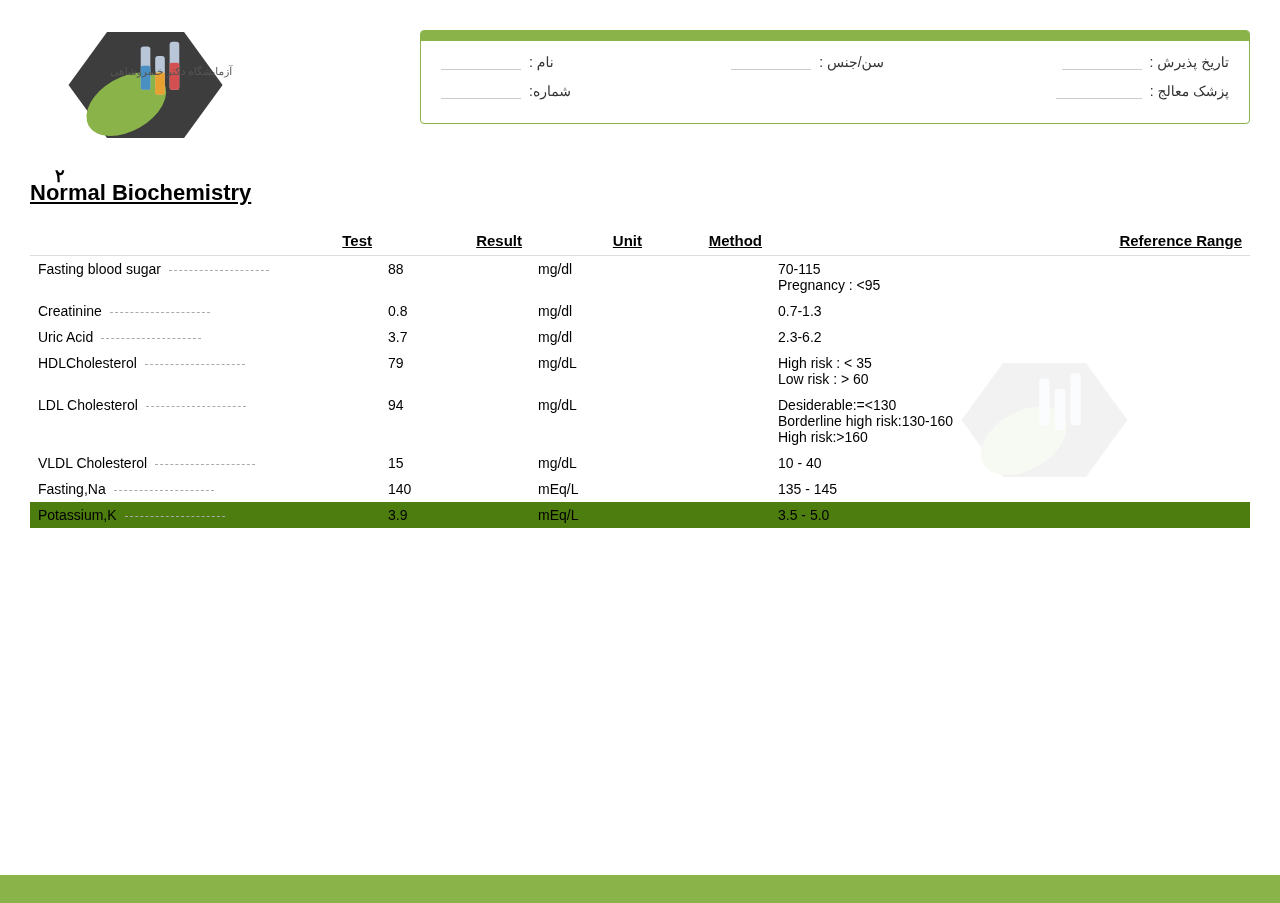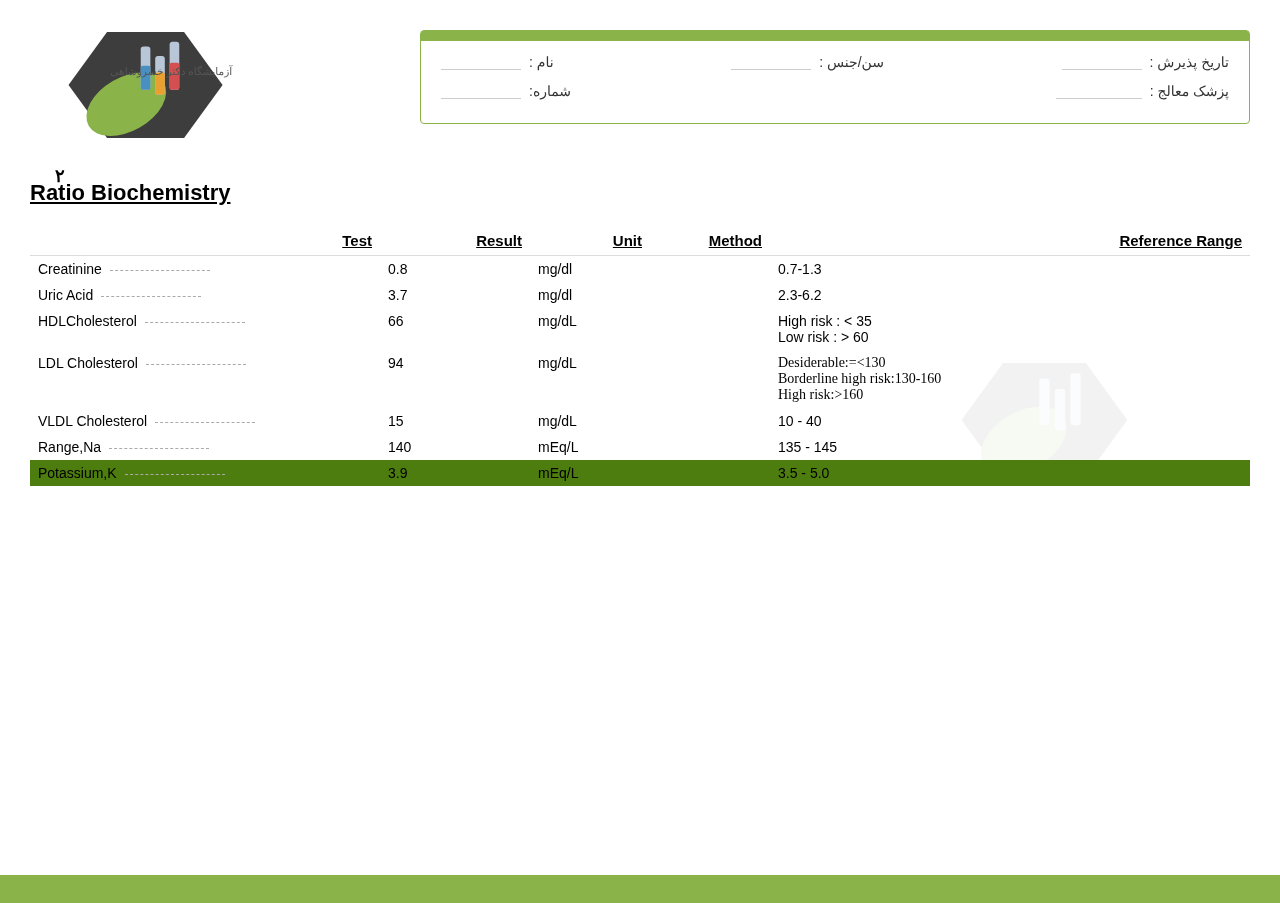--- a/index.html
+++ b/index.html
@@ -228,73 +228,81 @@
   <svg width="280" height="280" viewBox="0 0 270 130">
     <polygon points="80,10 160,10 200,65 160,120 80,120 40,65" fill="#3d3d3d"></polygon>
     <ellipse cx="100" cy="85" rx="45" ry="28" fill="#8ab34a" transform="rotate(-30 100 85)"></ellipse>
     <rect x="115" y="25" width="10" height="45" rx="3" fill="#c5d5e8"></rect>
     <rect x="130" y="35" width="10" height="40" rx="3" fill="#c5d5e8"></rect>
     <rect x="145" y="20" width="10" height="50" rx="3" fill="#c5d5e8"></rect>
   </svg>
 </div>
 
 <div class="content">
-  <h2 class="section-title">Ratio Biochemistry</h2>
+  <h2 class="section-title">Normal Biochemistry</h2>
 
   <table class="bio-table">
     <thead>
       <tr>
         <th class="test-name">Test</th>
         <th class="result-col">Result</th>
         <th class="unit-col">Unit</th>
         <th class="method-col">Method</th>
         <th class="ref-col">Reference Range</th>
       </tr>
     </thead>
     <tbody id="table-body">
+    <tr>
+          <td style="width: 350px;"><span>Fasting blood sugar</span><span style="display:inline-block;border-bottom:1px dashed #aaa;width:100px;margin-left:8px;vertical-align:middle;"></span></td>
+          <td>88</td>
+          <td>mg/dl</td>
+          <td></td>
+          <td style="white-space: pre-line;">70-115
+Pregnancy : &lt;95</td>
+        </tr>
         <tr>
           <td style="width: 350px;"><span>Creatinine</span><span style="display:inline-block;border-bottom:1px dashed #aaa;width:100px;margin-left:8px;vertical-align:middle;"></span></td>
           <td>0.8</td>
           <td>mg/dl</td>
           <td></td>
           <td style="white-space: pre-line;">0.7-1.3</td>
         </tr>
         <tr>
           <td style="width: 350px;"><span>Uric Acid</span><span style="display:inline-block;border-bottom:1px dashed #aaa;width:100px;margin-left:8px;vertical-align:middle;"></span></td>
           <td>3.7</td>
           <td>mg/dl</td>
           <td></td>
           <td style="white-space: pre-line;">2.3-6.2</td>
         </tr>
         <tr>
           <td style="width: 350px;"><span>HDLCholesterol</span><span style="display:inline-block;border-bottom:1px dashed #aaa;width:100px;margin-left:8px;vertical-align:middle;"></span></td>
-          <td>66</td>
+          <td>79</td>
           <td>mg/dL</td>
           <td></td>
           <td style="white-space: pre-line;">High risk : &lt; 35
 Low risk : &gt; 60</td>
         </tr>
         <tr>
           <td style="width: 350px;"><span>LDL Cholesterol</span><span style="display:inline-block;border-bottom:1px dashed #aaa;width:100px;margin-left:8px;vertical-align:middle;"></span></td>
           <td>94</td>
           <td>mg/dL</td>
           <td></td>
-          <td style="white-space: pre-line; font-family: Liberation Serif, serif;">Desiderable:=&lt;130
+          <td style="white-space: pre-line;">Desiderable:=&lt;130
 Borderline high risk:130-160
 High risk:&gt;160</td>
         </tr>
         <tr>
           <td style="width: 350px;"><span>VLDL Cholesterol</span><span style="display:inline-block;border-bottom:1px dashed #aaa;width:100px;margin-left:8px;vertical-align:middle;"></span></td>
           <td>15</td>
           <td>mg/dL</td>
           <td></td>
           <td style="white-space: pre-line;">10 - 40</td>
         </tr>
         <tr>
-          <td style="width: 350px;"><span>Range,Na</span><span style="display:inline-block;border-bottom:1px dashed #aaa;width:100px;margin-left:8px;vertical-align:middle;"></span></td>
+          <td style="width: 350px;"><span>Fasting,Na</span><span style="display:inline-block;border-bottom:1px dashed #aaa;width:100px;margin-left:8px;vertical-align:middle;"></span></td>
           <td>140</td>
           <td>mEq/L</td>
           <td></td>
           <td style="white-space: pre-line;">135 - 145</td>
         </tr>
         <tr style="background: #4d7c0f;">
           <td style="width: 350px;"><span>Potassium,K</span><span style="display:inline-block;border-bottom:1px dashed #aaa;width:100px;margin-left:8px;vertical-align:middle;"></span></td>
           <td>3.9</td>
           <td>mEq/L</td>
           <td></td>

